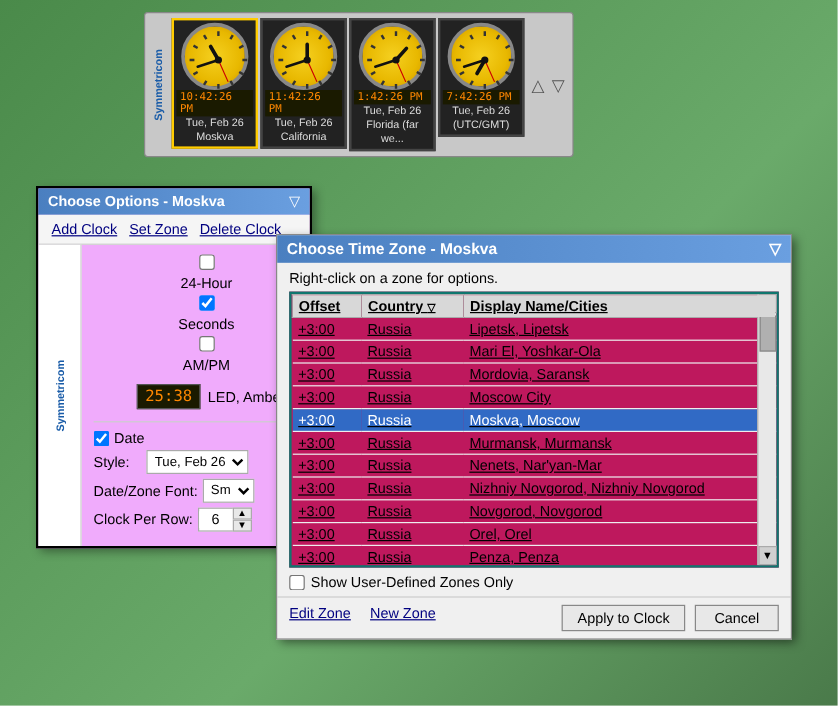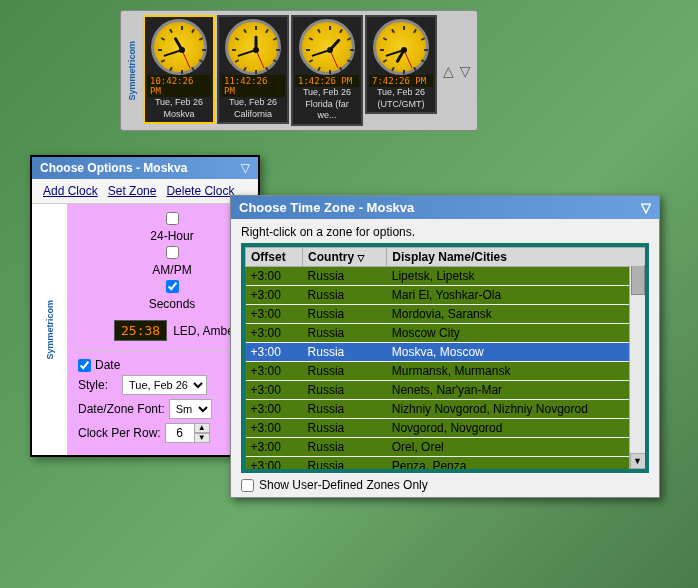--- a/index.html
+++ b/index.html
@@ -258,25 +258,26 @@
       display: flex;
       justify-content: space-between;
       align-items: center;
     }
     .tz-subtitle {
       padding: 6px 10px 4px;
       font-size: 12px;
     }
     .tz-table-wrap {
       margin: 0 10px;
-      border: 4px solid #0f766e;
-      background: #4d7c0f;
+      border: 2px solid #0f766e;
+      background: #be185d;
       height: 230px;
       overflow: hidden;
       position: relative;
+      text-decoration: underline;
     }
     .tz-table {
       width: 100%;
       border-collapse: collapse;
       font-size: 12px;
     }
     .tz-table thead th {
       background: #d8d8d8;
       border: 1px solid #aaa;
       padding: 2px 5px;
@@ -508,26 +509,26 @@
   <div class="dialog-body">
     <div class="dialog-logo-sidebar">
       <span>Symmetricom</span>
     </div>
     <div class="dialog-content">
       <div class="checkbox-row indent">
         <input type="checkbox" id="chk-24h" style="">
         <label for="chk-24h">24-Hour</label>
       </div>
       <div class="checkbox-row indent">
+        <input type="checkbox" id="chk-sec" checked="" style="">
+        <label for="chk-sec">Seconds</label>
+      </div>
+      <div class="checkbox-row indent">
         <input type="checkbox" id="chk-ampm" style="">
         <label for="chk-ampm">AM/PM</label>
-      </div>
-      <div class="checkbox-row indent">
-        <input type="checkbox" id="chk-sec" checked="" style="">
-        <label for="chk-sec">Seconds</label>
       </div>
       <div style="display:flex; align-items:center; margin: 5px 0 5px 18px;">
         <span class="led-box">25:38</span>
         <span class="led-label">LED, Amber</span>
       </div>
       <div class="section-separator"></div>
       <div class="checkbox-row">
         <input type="checkbox" id="chk-date" checked="" style="">
         <label for="chk-date">Date</label>
       </div>
@@ -634,13 +635,23 @@
       <div class="tz-scroll-up">▲</div>
       <div class="tz-scroll-thumb"></div>
       <div style="flex:1;"></div>
       <div class="tz-scroll-down">▼</div>
     </div>
   </div>
   <div class="tz-checkbox-row">
     <input type="checkbox" id="chk-user-zones" style="">
     <label for="chk-user-zones">Show User-Defined Zones Only</label>
   </div>
+  <div class="tz-footer">
+    <div class="tz-footer-left">
+      <span class="tz-link">Edit Zone</span>
+      <span class="tz-link">New Zone</span>
+    </div>
+    <div class="tz-footer-right">
+      <button class="tz-btn">Apply to Clock</button>
+      <button class="tz-btn">Cancel</button>
+    </div>
+  </div>
 </div>
 
 </body></html>

